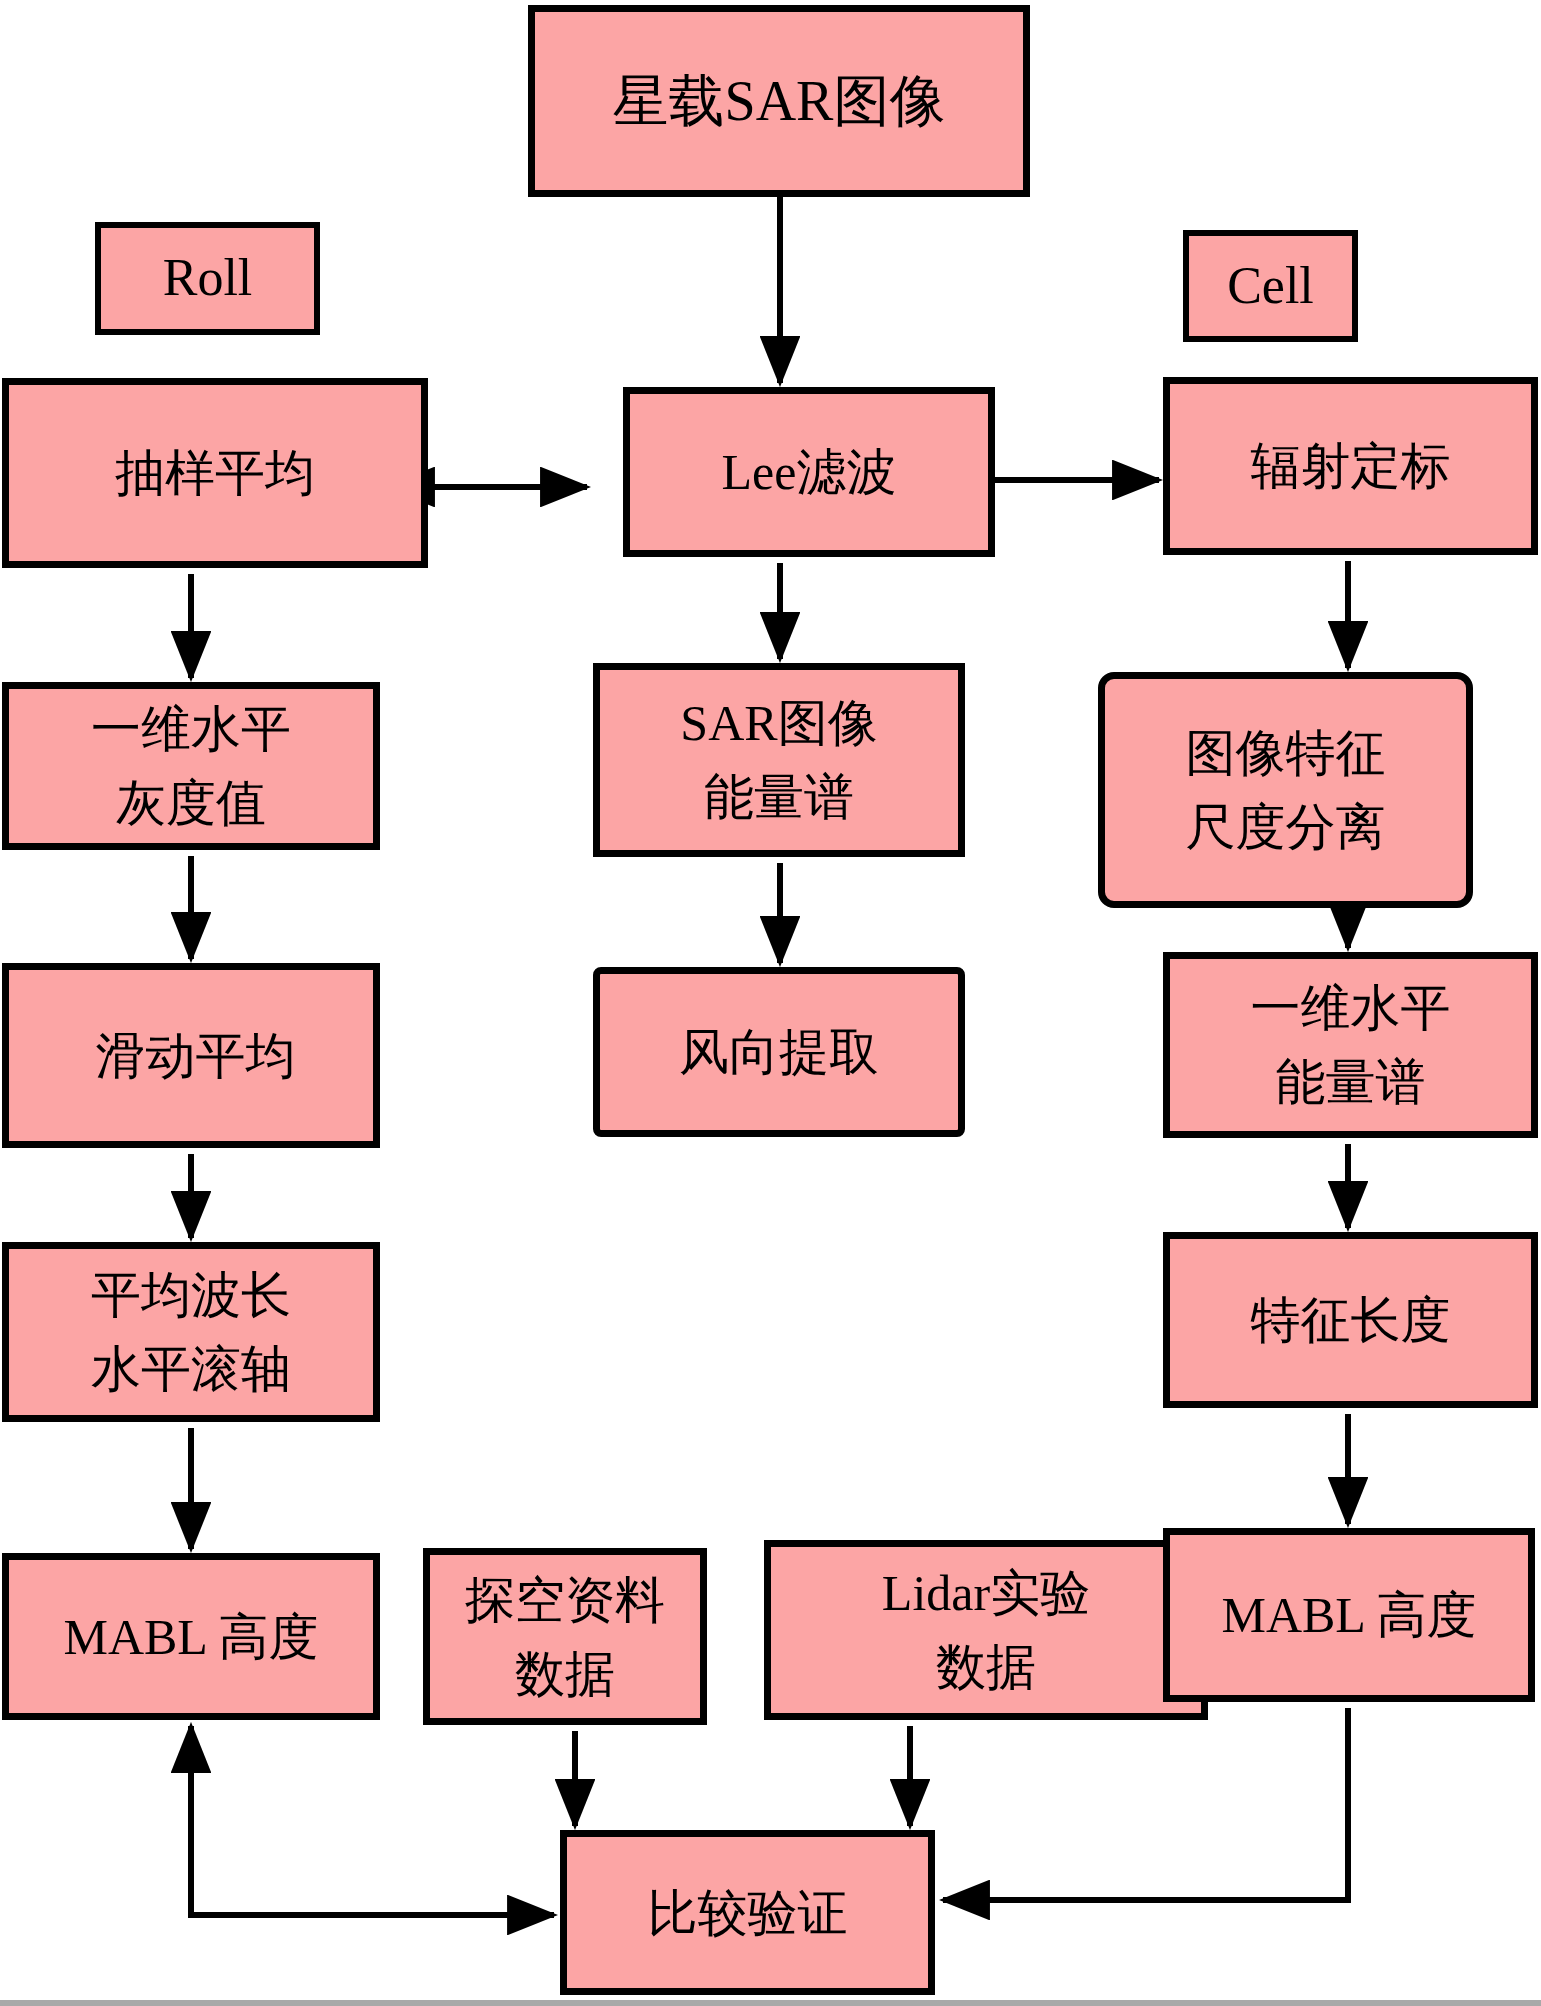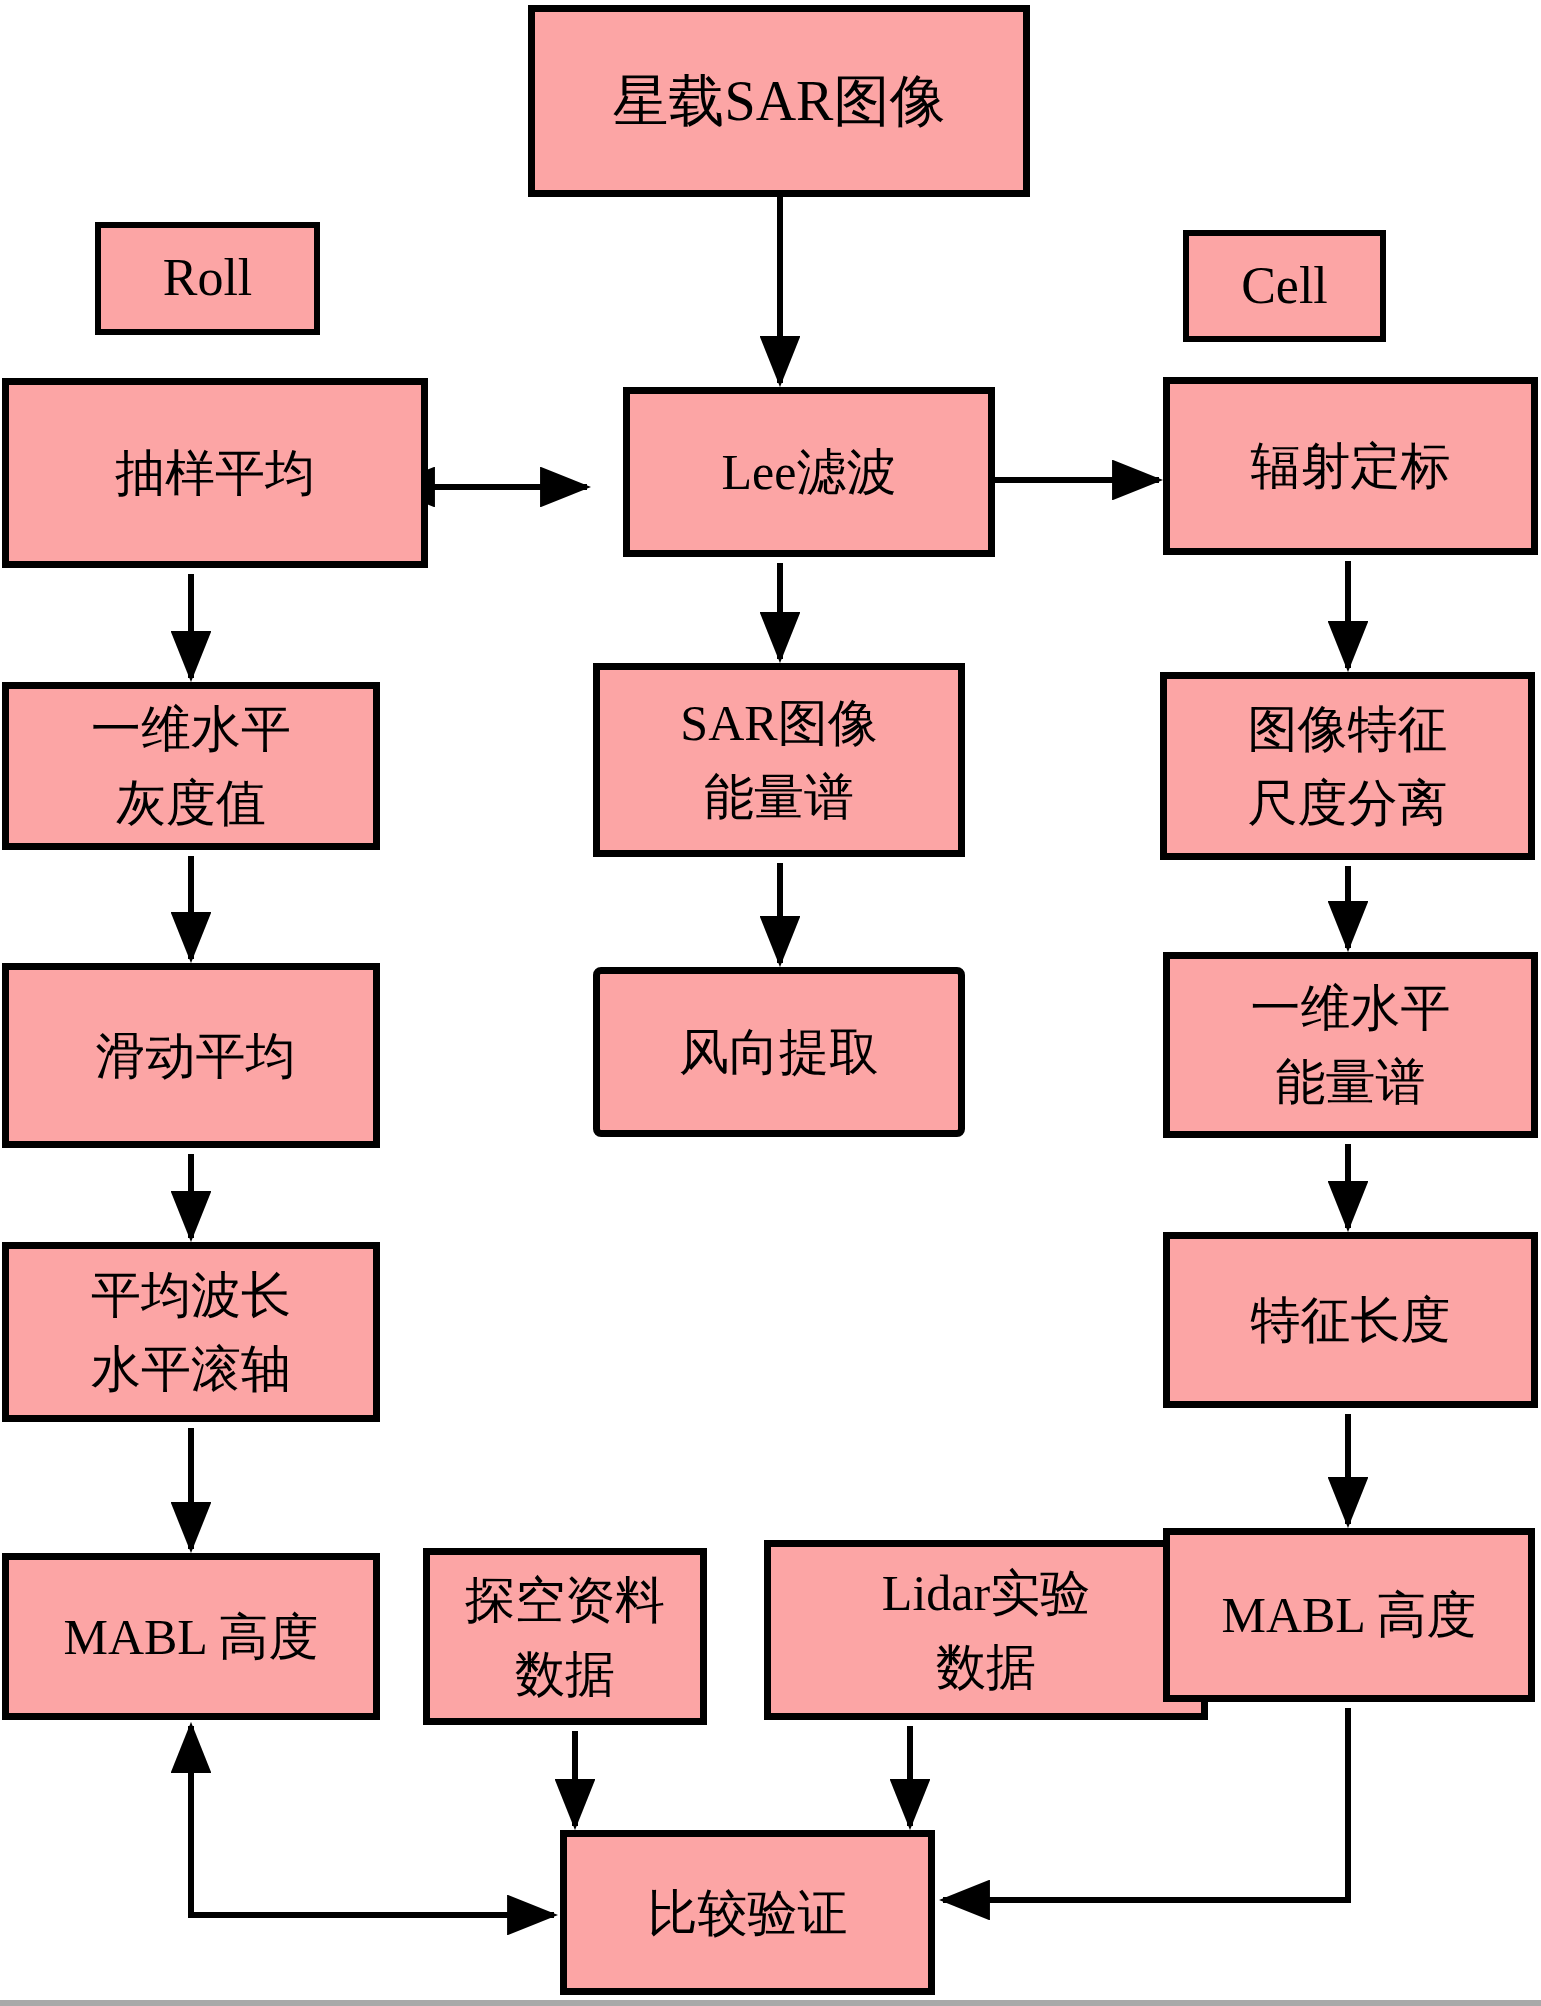--- a/index.html
+++ b/index.html
@@ -54,21 +54,21 @@
   </svg>
 
   <div class="node big" style="left:528px;top:5px;width:502px;height:192px;">
     <span class="ln">星载SAR图像</span>
   </div>
 
   <div class="node tag" style="left:95px;top:222px;width:225px;height:113px;">
     <span class="ln">Roll</span>
   </div>
 
-  <div class="node tag" style="left:1183px;top:230px;width:203px;height:112px;">
+  <div class="node tag" style="left:1183px;top:230px;width:175px;height:112px;">
     <span class="ln">Cell</span>
   </div>
 
   <div class="node" style="left:2px;top:378px;width:426px;height:190px;">
     <span class="ln">抽样平均</span>
   </div>
 
   <div class="node" style="left:623px;top:387px;width:372px;height:170px;">
     <span class="ln">Lee滤波</span>
   </div>
@@ -80,21 +80,21 @@
   <div class="node" style="left:2px;top:682px;width:378px;height:168px;">
     <span class="ln">一维水平</span>
     <span class="ln">灰度值</span>
   </div>
 
   <div class="node" style="left:593px;top:663px;width:372px;height:194px;">
     <span class="ln">SAR图像</span>
     <span class="ln">能量谱</span>
   </div>
 
-  <div class="node" style="left:1160px;top:672px;width:375px;height:188px;">
+  <div class="node" style="left:1098px;top:672px;width:375px;height:236px;border-radius:16px;">
     <span class="ln">图像特征</span>
     <span class="ln">尺度分离</span>
   </div>
 
   <div class="node" style="left:2px;top:963px;width:378px;height:185px;padding-left:9px;">
     <span class="ln">滑动平均</span>
   </div>
 
   <div class="node" style="left:593px;top:967px;width:372px;height:170px;border-radius:8px;">
     <span class="ln">风向提取</span>

